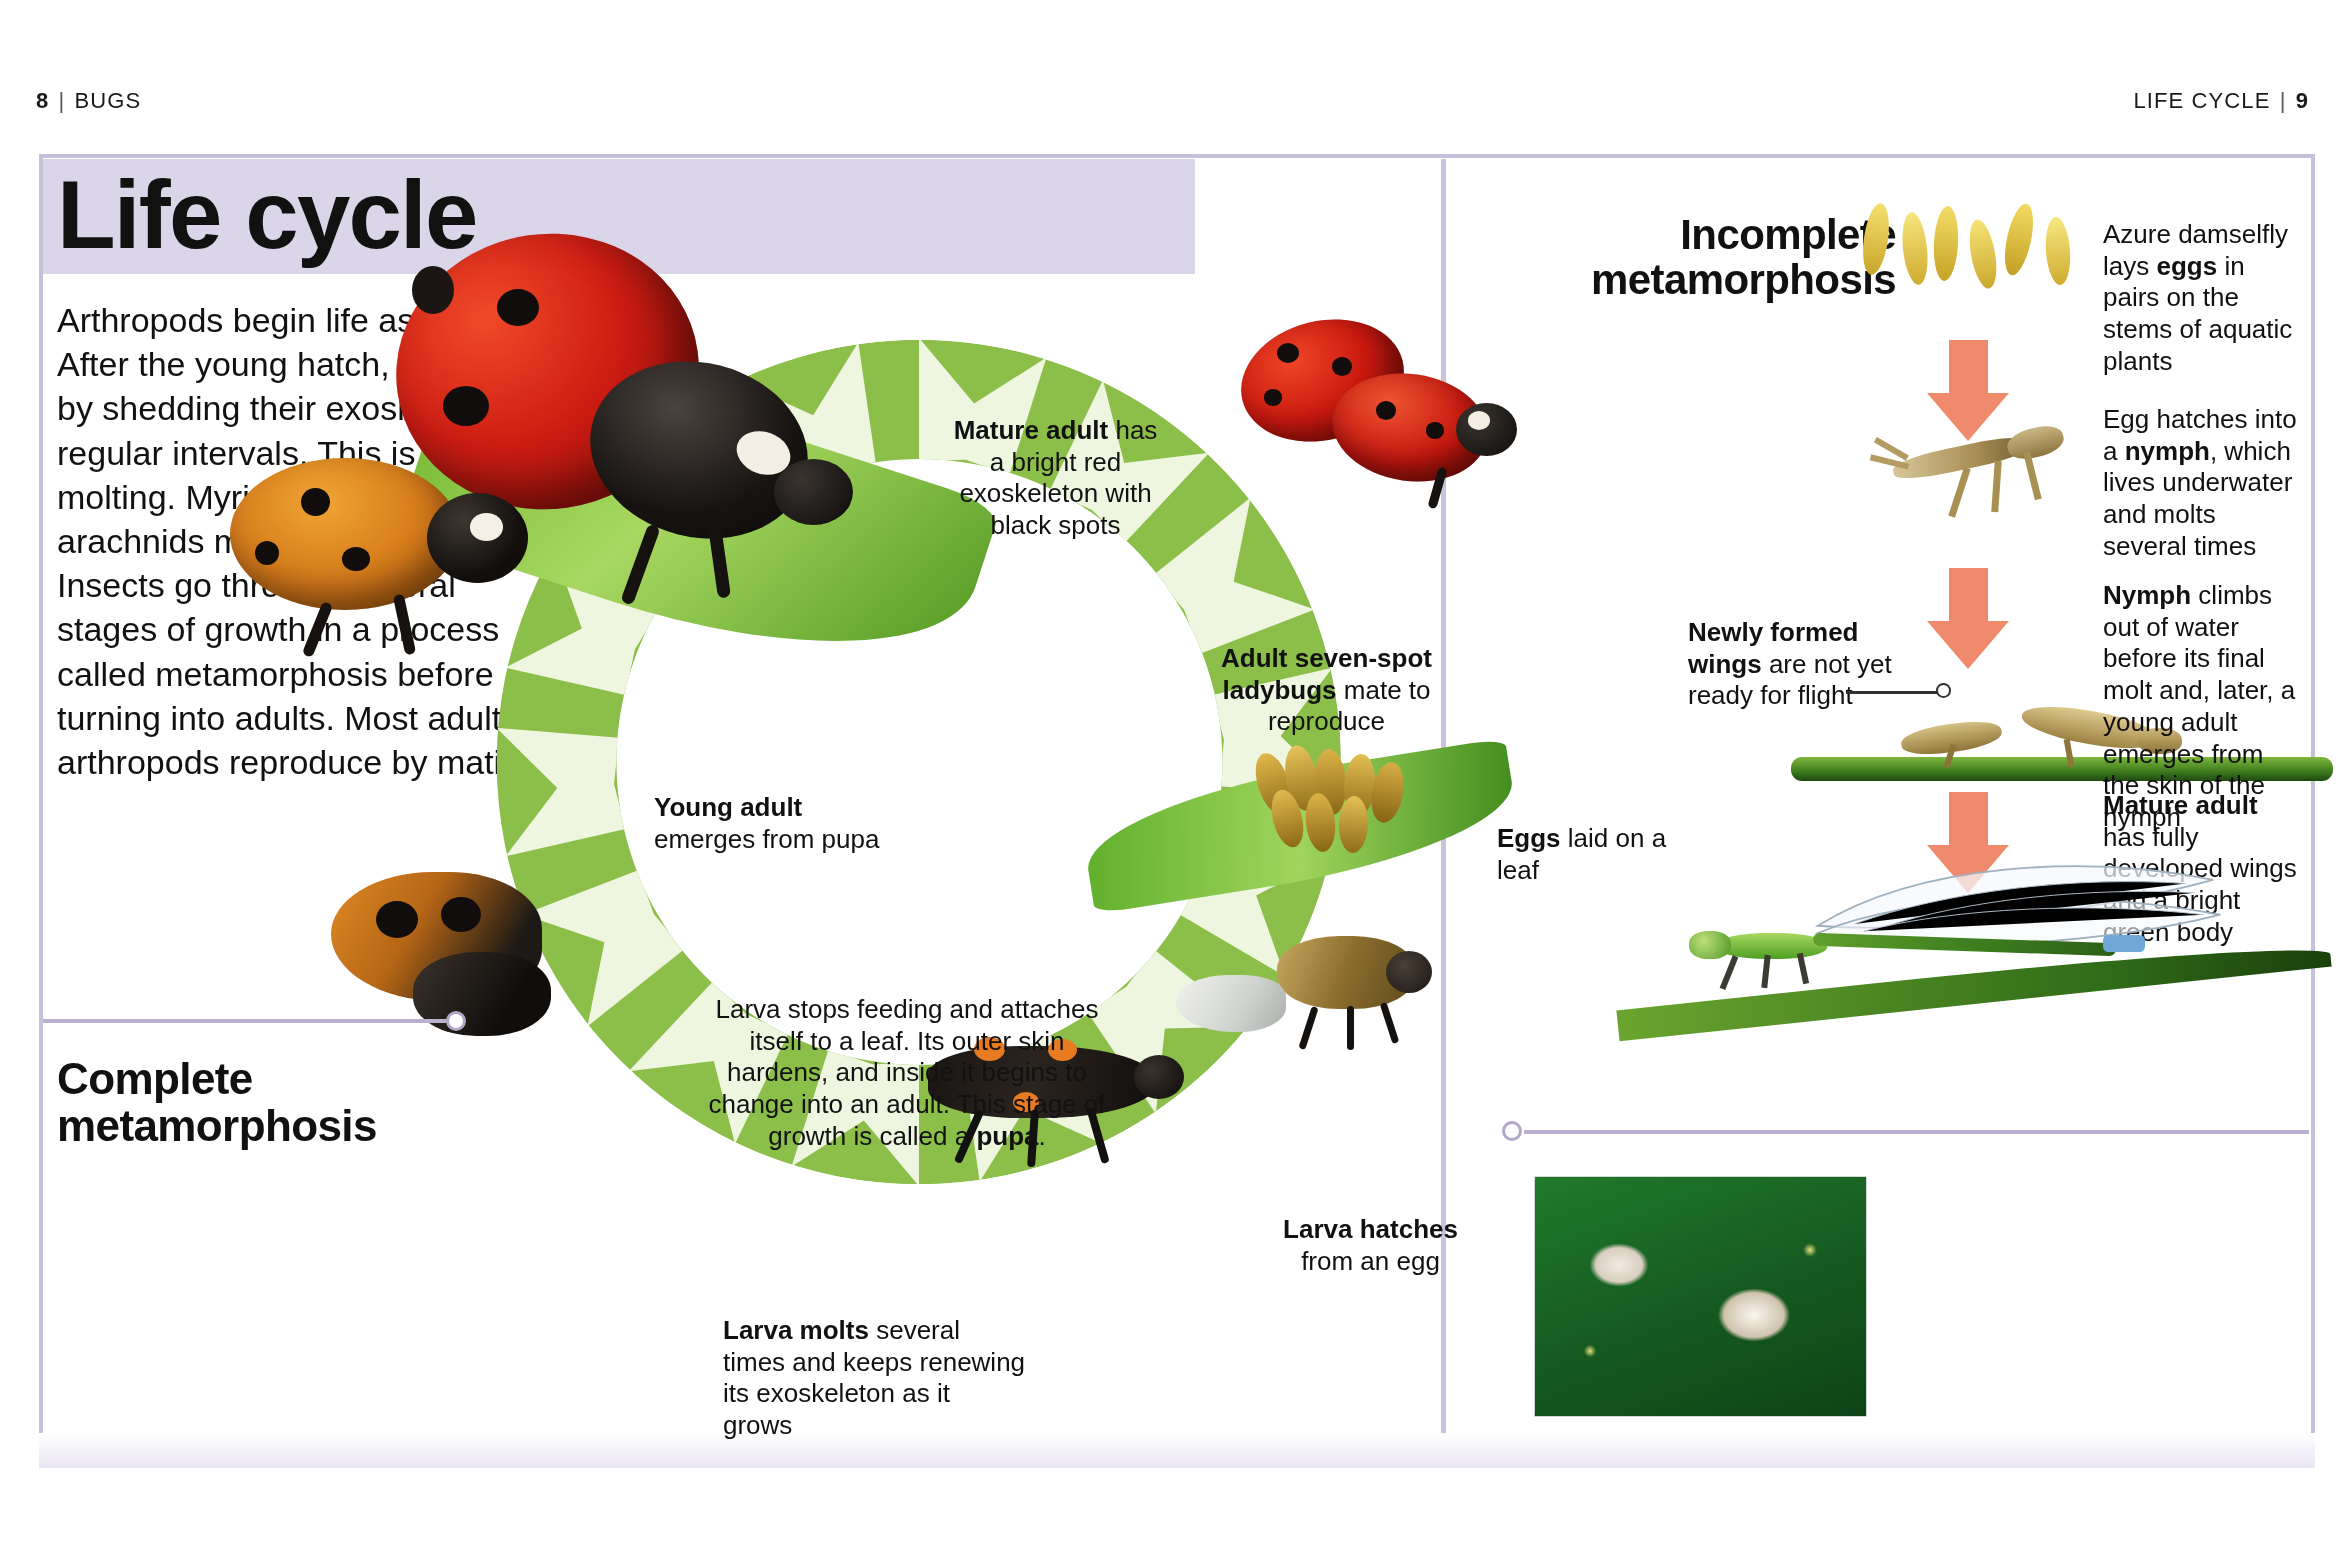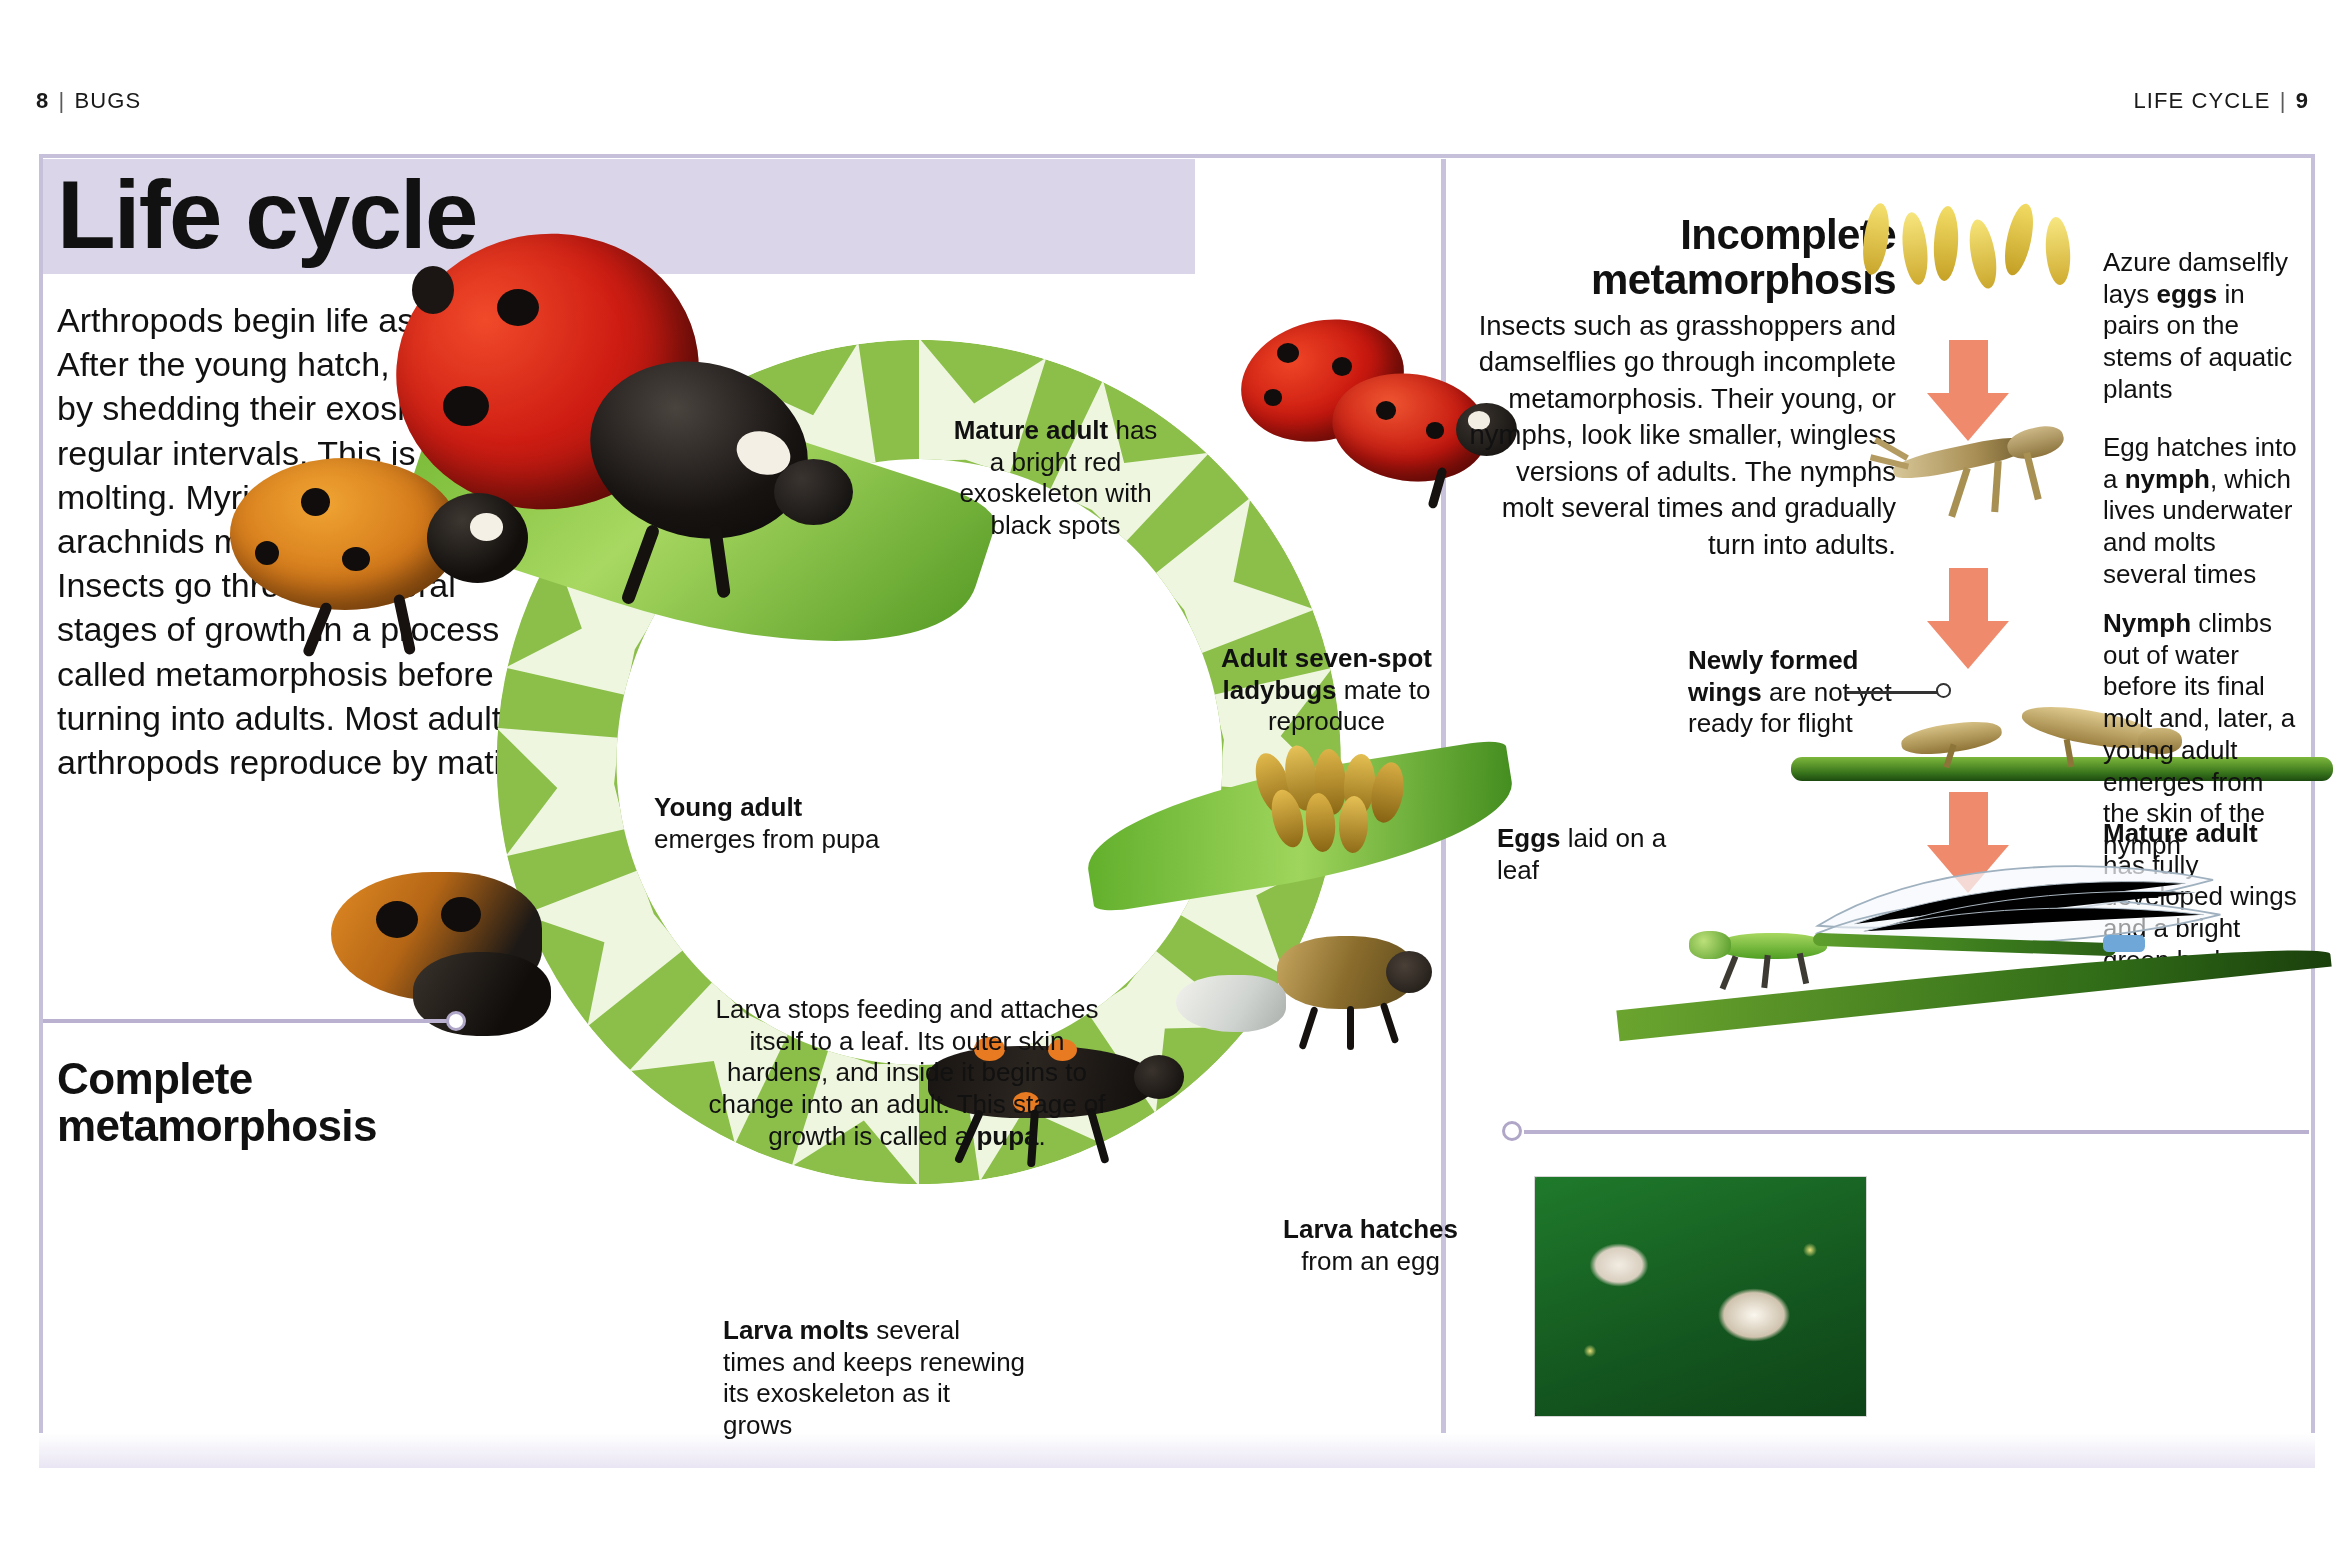--- a/index.html
+++ b/index.html
@@ -53,21 +53,21 @@
   .leaf{position:absolute;border-radius:50% 6% 50% 6%;}
   .bug-body{position:absolute;border-radius:50%;}
   .spot{position:absolute;border-radius:50%;background:#100d0c;}
   .seg{position:absolute;border-radius:50%;}
 
   
   #incomplete-meta{position:absolute;left:1469px;top:213px;width:427px;text-align:right;}
   #incomplete-meta .sec-head{font-size:42px;}
   #incomplete-meta .sec-body{font-size:27.5px;margin-top:5.5px;}
 
-  .rnote{position:absolute;font-size:26px;line-height:1.22;color:#111;margin-top:28px;}
+  .rnote{position:absolute;font-size:26px;line-height:1.22;color:#111;}
   .arrow-shape{position:absolute;background:#f08a6c;}
 
   #asexual{position:absolute;left:1837px;top:1146px;width:478px;}
   #asexual .sec-head{font-size:42px;}
   #asexual .sec-body{font-size:27.5px;margin-top:3.7px;}
 
   .scale-photo{position:absolute;left:1535px;top:1177px;width:331px;height:239px;
                background:
                  radial-gradient(ellipse 42px 31px at 84px 88px,#f2ece2 0%,#d9cfc0 55%,rgba(0,0,0,0) 70%),
                  radial-gradient(ellipse 50px 37px at 219px 138px,#fbf7ef 0%,#cfc3ae 60%,rgba(0,0,0,0) 72%),
@@ -270,21 +270,20 @@
     <span>Complete</span><br>
     <span>metamorphosis</span>
   </div>
 </div>
 
 <div id="incomplete-meta">
   <div class="sec-head">
     <span>Incomplete</span><br>
     <span>metamorphosis</span>
   </div>
-  <div class="sec-body">Insects such as grasshoppers and damselflies go through incomplete metamorphosis. Their young, or nymphs, look like smaller, wingless versions of adults. The nymphs molt several times and gradually turn into adults.</div>
 </div>
 
 <div class="photo" style="left:1855px;top:197px;width:248px;height:110px;">
   <div class="seg" style="left:9.2px;top:5.5px;width:24px;height:72px;background:linear-gradient(#f5e06f,#c9a62c);transform:rotate(8deg);"></div>
   <div class="seg" style="left:48px;top:14.7px;width:24px;height:73px;background:linear-gradient(#f7e67e,#cfab30);transform:rotate(-6deg);"></div>
   <div class="seg" style="left:79px;top:9.2px;width:24px;height:75px;background:linear-gradient(#f3dd66,#c6a226);transform:rotate(3deg);"></div>
   <div class="seg" style="left:116px;top:22px;width:24px;height:70px;background:linear-gradient(#f6e478,#cba82e);transform:rotate(-10deg);"></div>
   <div class="seg" style="left:152px;top:5.5px;width:24px;height:73px;background:linear-gradient(#f2db63,#c39f24);transform:rotate(12deg);"></div>
   <div class="seg" style="left:191px;top:20px;width:24px;height:68px;background:linear-gradient(#f7e781,#d0ac31);transform:rotate(-4deg);"></div>
 </div>

